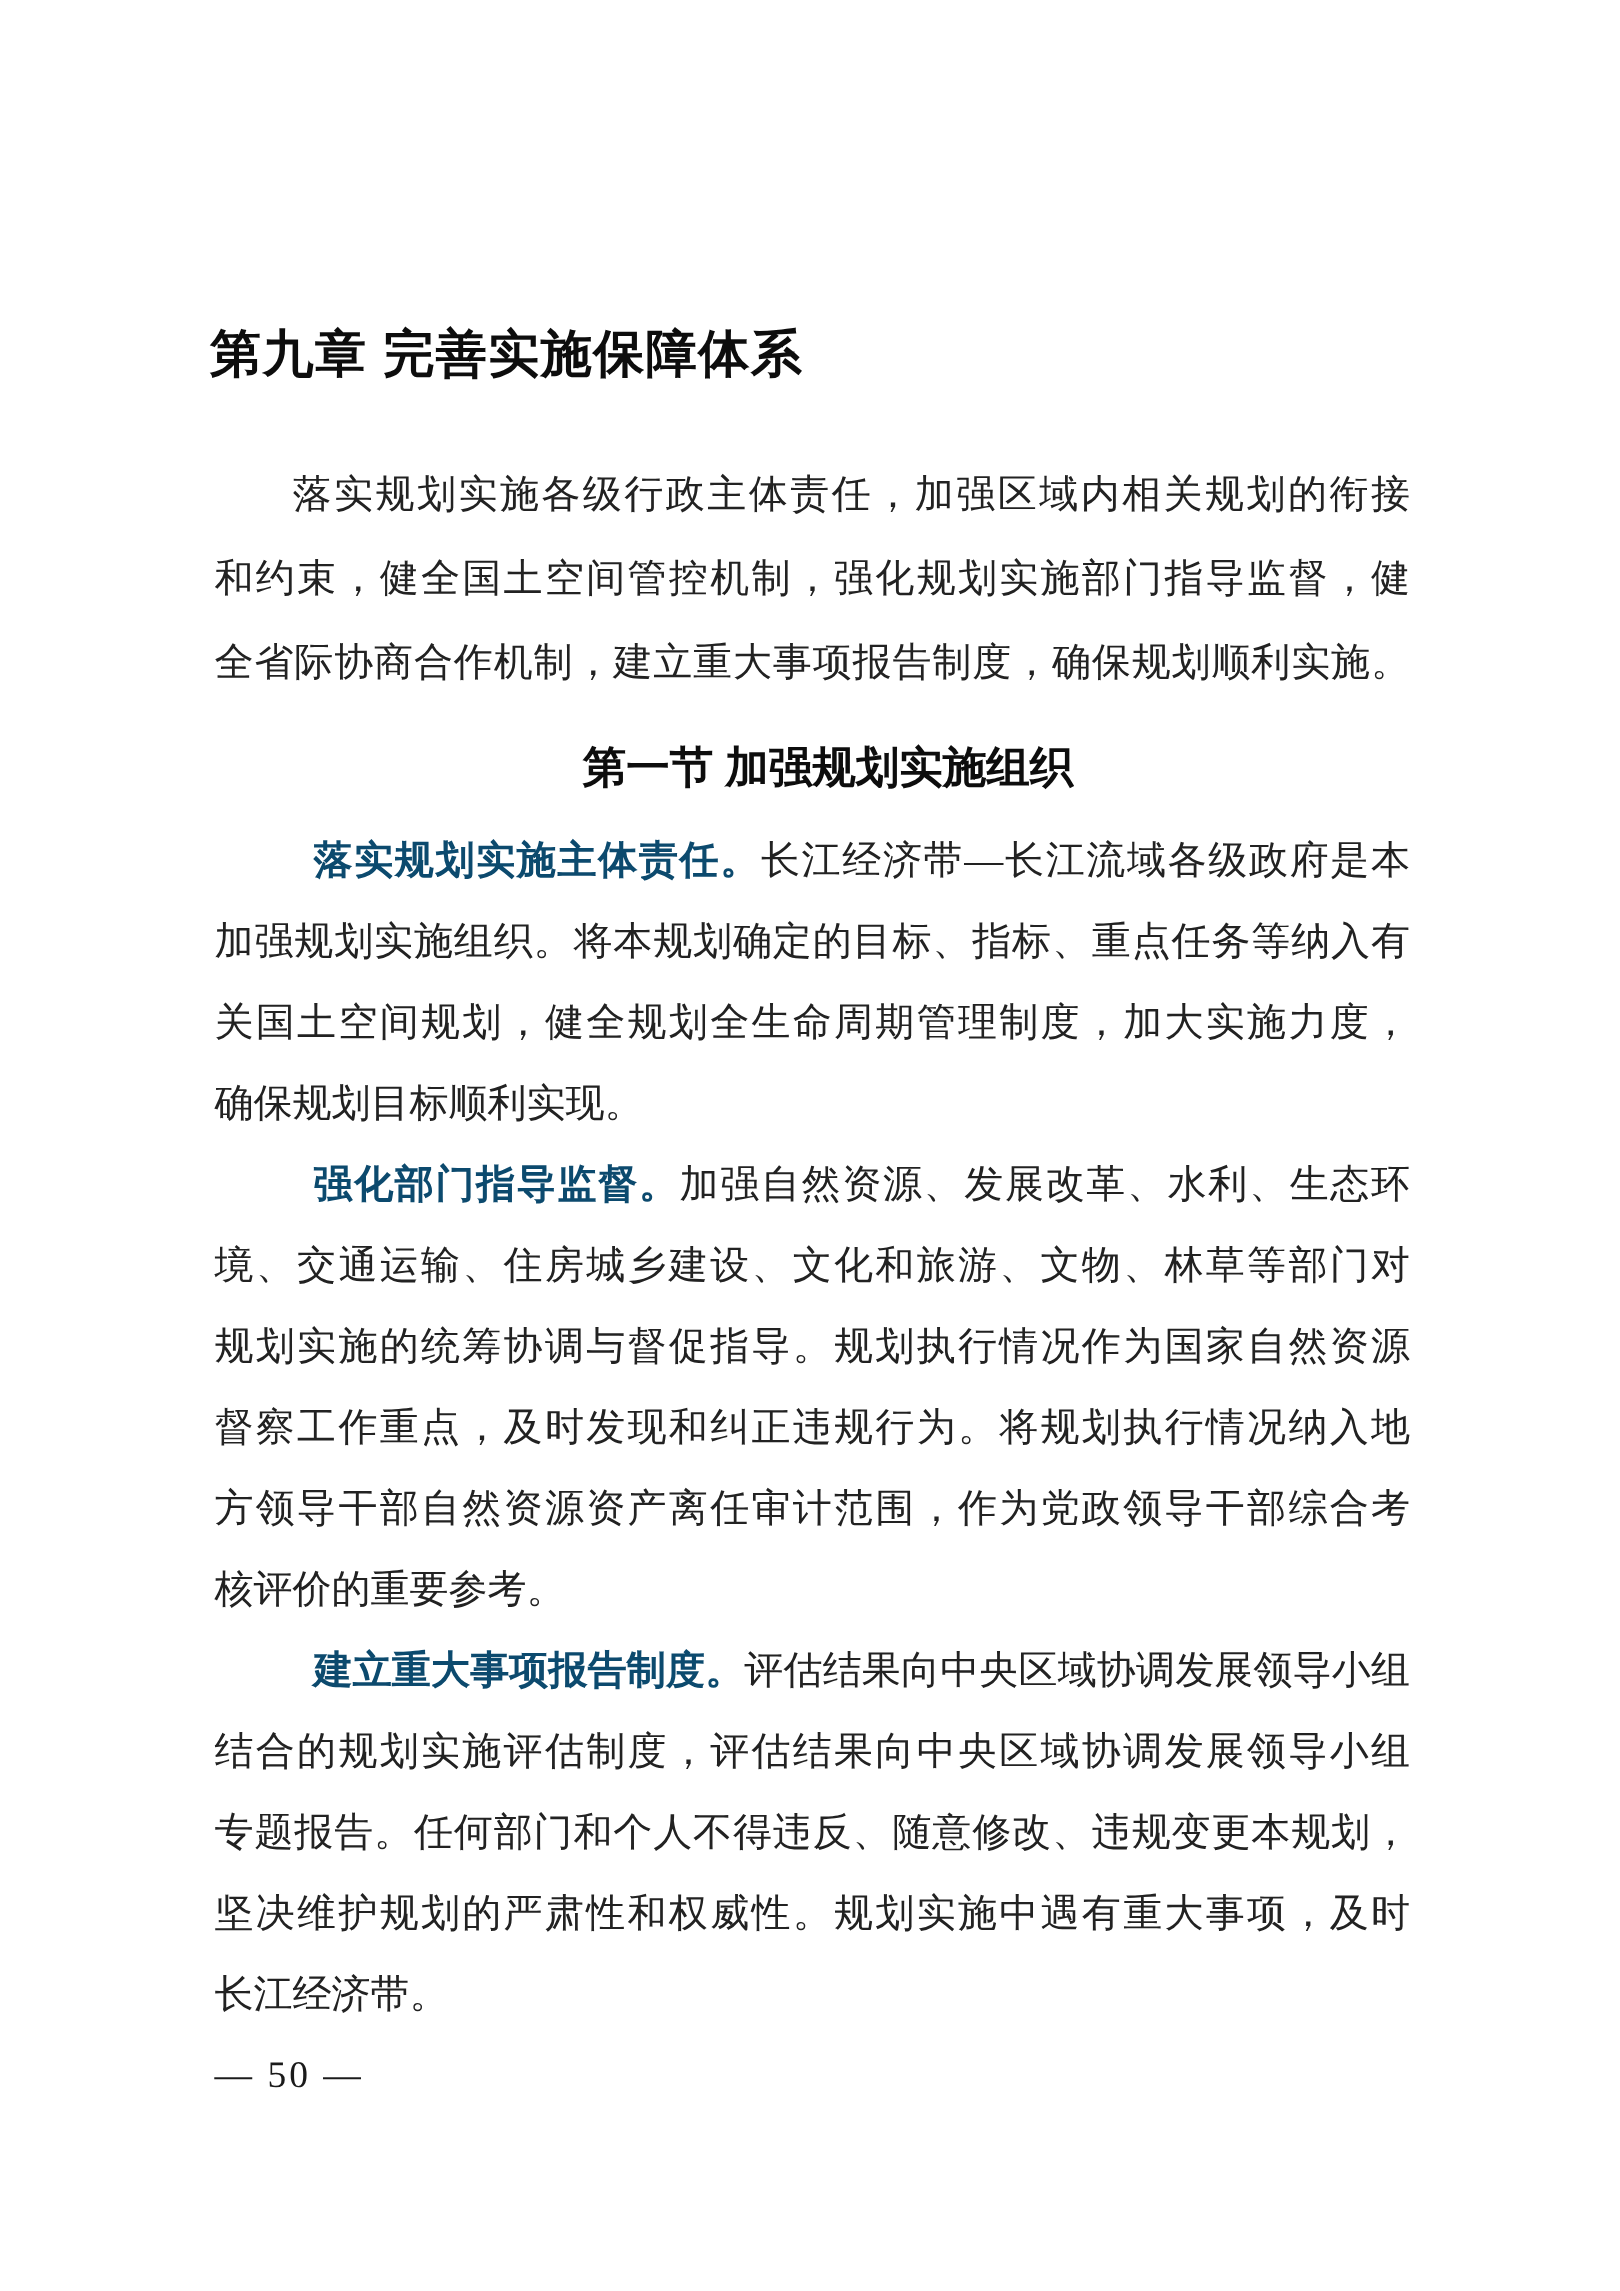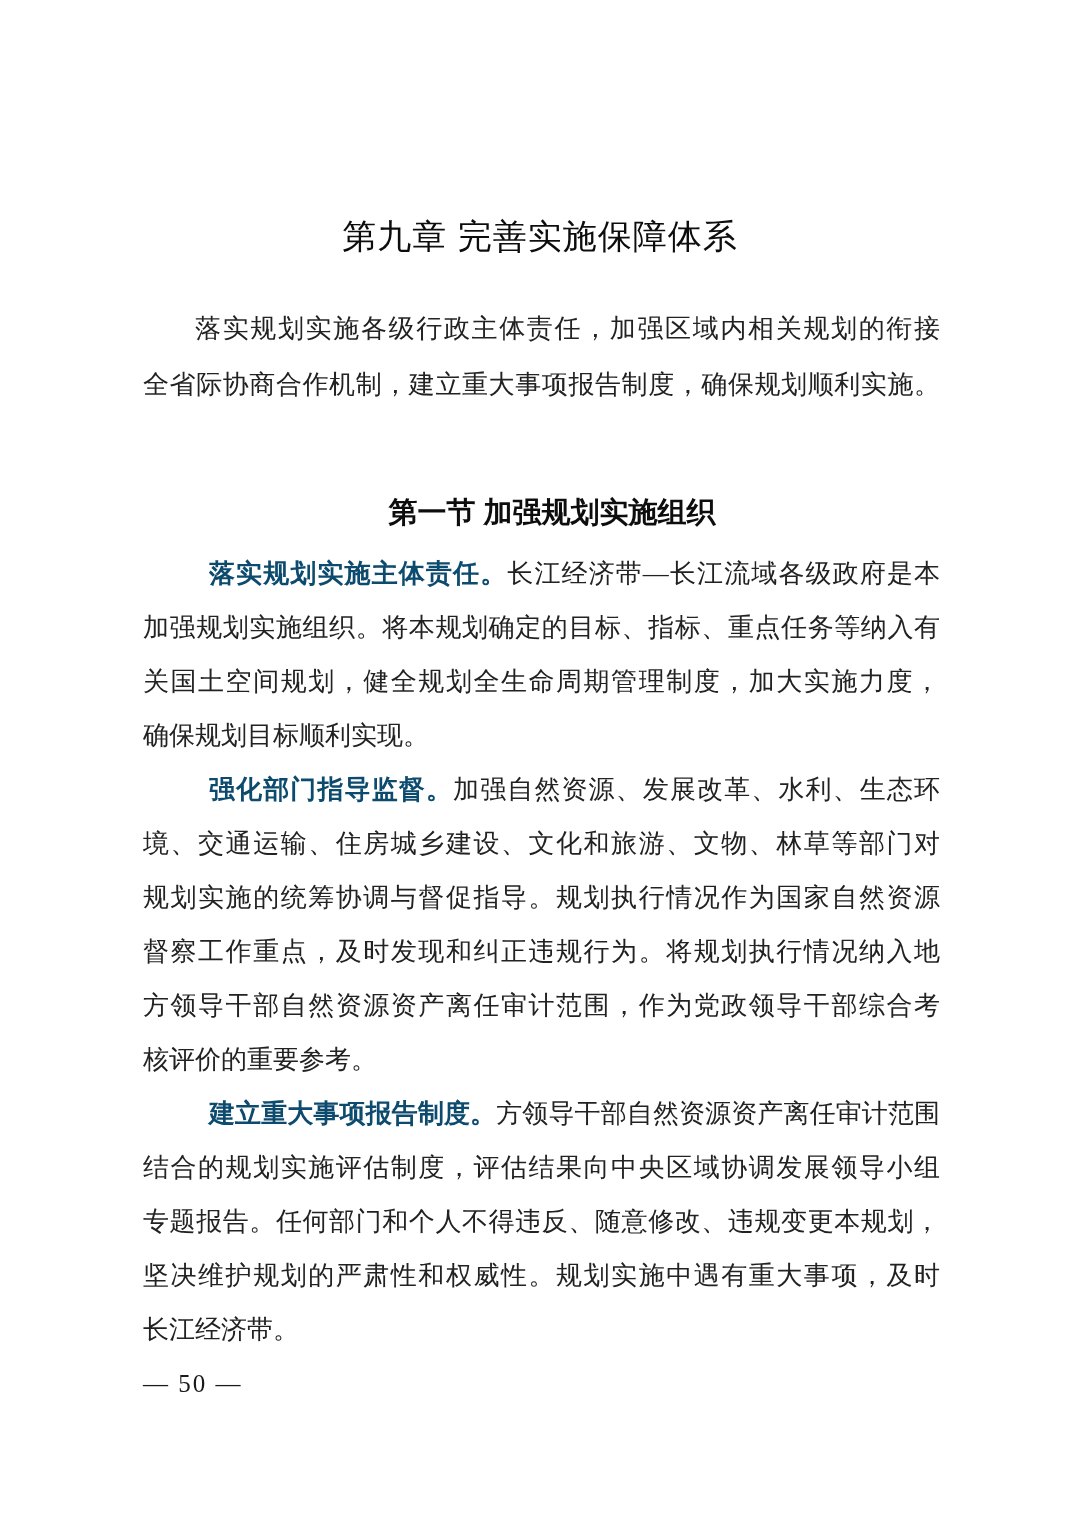--- a/index.html
+++ b/index.html
@@ -15,23 +15,23 @@
     overflow: hidden;
   }
   .chapter-title {
     position: absolute;
     left: 140px;
     width: 800px;
     top: 214px;
     margin: 0;
     font-family: "Liberation Sans", "DejaVu Sans", sans-serif;
     font-size: 34px;
-    font-weight: normal;
+    font-weight: bold;
     color: #0d0d0d;
-    text-align: center;
+    text-align: left;
     line-height: 44px;
     letter-spacing: 1px;
   }
   .section-title {
     position: absolute;
     left: 140px;
     width: 800px;
     top: 480px;
     margin: 12px;
     font-family: "Liberation Sans", "DejaVu Sans", sans-serif;
@@ -39,21 +39,21 @@
     font-weight: bold;
     color: #0d0d0d;
     text-align: center;
     line-height: 40px;
   }
   .intro-block {
     position: absolute;
     left: 143px;
     width: 797px;
     top: 302px;
-    font-family: Liberation Mono, monospace;
+    font-family: Liberation Serif, serif;
     font-size: 26px;
     color: #222222;
     line-height: 56px;
   }
   .main-block {
     position: absolute;
     left: 143px;
     width: 797px;
     top: 547px;
     font-family: "Liberation Serif", "DejaVu Serif", serif;
@@ -91,40 +91,41 @@
 </style>
 </head>
 <body>
 
 <div class="page">
 
   <h1 class="chapter-title">第九章 完善实施保障体系</h1>
 
   <div class="intro-block">
     <div class="line first">落实规划实施各级行政主体责任，加强区域内相关规划的衔接</div>
+    <div class="line">和约束，健全国土空间管控机制，强化规划实施部门指导监督，健</div>
     <div class="line">全省际协商合作机制，建立重大事项报告制度，确保规划顺利实施。</div>
   </div>
 
   <h2 class="section-title">第一节 加强规划实施组织</h2>
 
   <div class="main-block">
 
     <div class="line first"><span class="lead">落实规划实施主体责任。</span><span>长江经济带—长江流域各级政府是本</span></div>
     <div class="line">加强规划实施组织。将本规划确定的目标、指标、重点任务等纳入有</div>
     <div class="line">关国土空间规划，健全规划全生命周期管理制度，加大实施力度，</div>
     <div class="line last">确保规划目标顺利实现。</div>
 
     <div class="line first"><span class="lead">强化部门指导监督。</span><span>加强自然资源、发展改革、水利、生态环</span></div>
     <div class="line">境、交通运输、住房城乡建设、文化和旅游、文物、林草等部门对</div>
     <div class="line">规划实施的统筹协调与督促指导。规划执行情况作为国家自然资源</div>
     <div class="line">督察工作重点，及时发现和纠正违规行为。将规划执行情况纳入地</div>
     <div class="line">方领导干部自然资源资产离任审计范围，作为党政领导干部综合考</div>
     <div class="line last">核评价的重要参考。</div>
 
-    <div class="line first"><span class="lead">建立重大事项报告制度。</span><span>方领导干部自然资源资产离任审计范围</span></div>
+    <div class="line first"><span class="lead">建立重大事项报告制度。</span><span>评估结果向中央区域协调发展领导小组</span></div>
     <div class="line">结合的规划实施评估制度，评估结果向中央区域协调发展领导小组</div>
     <div class="line">专题报告。任何部门和个人不得违反、随意修改、违规变更本规划，</div>
     <div class="line">坚决维护规划的严肃性和权威性。规划实施中遇有重大事项，及时</div>
     <div class="line last">长江经济带。</div>
 
   </div>
 
   <div class="page-footer">— 50 —</div>
 
 </div>

